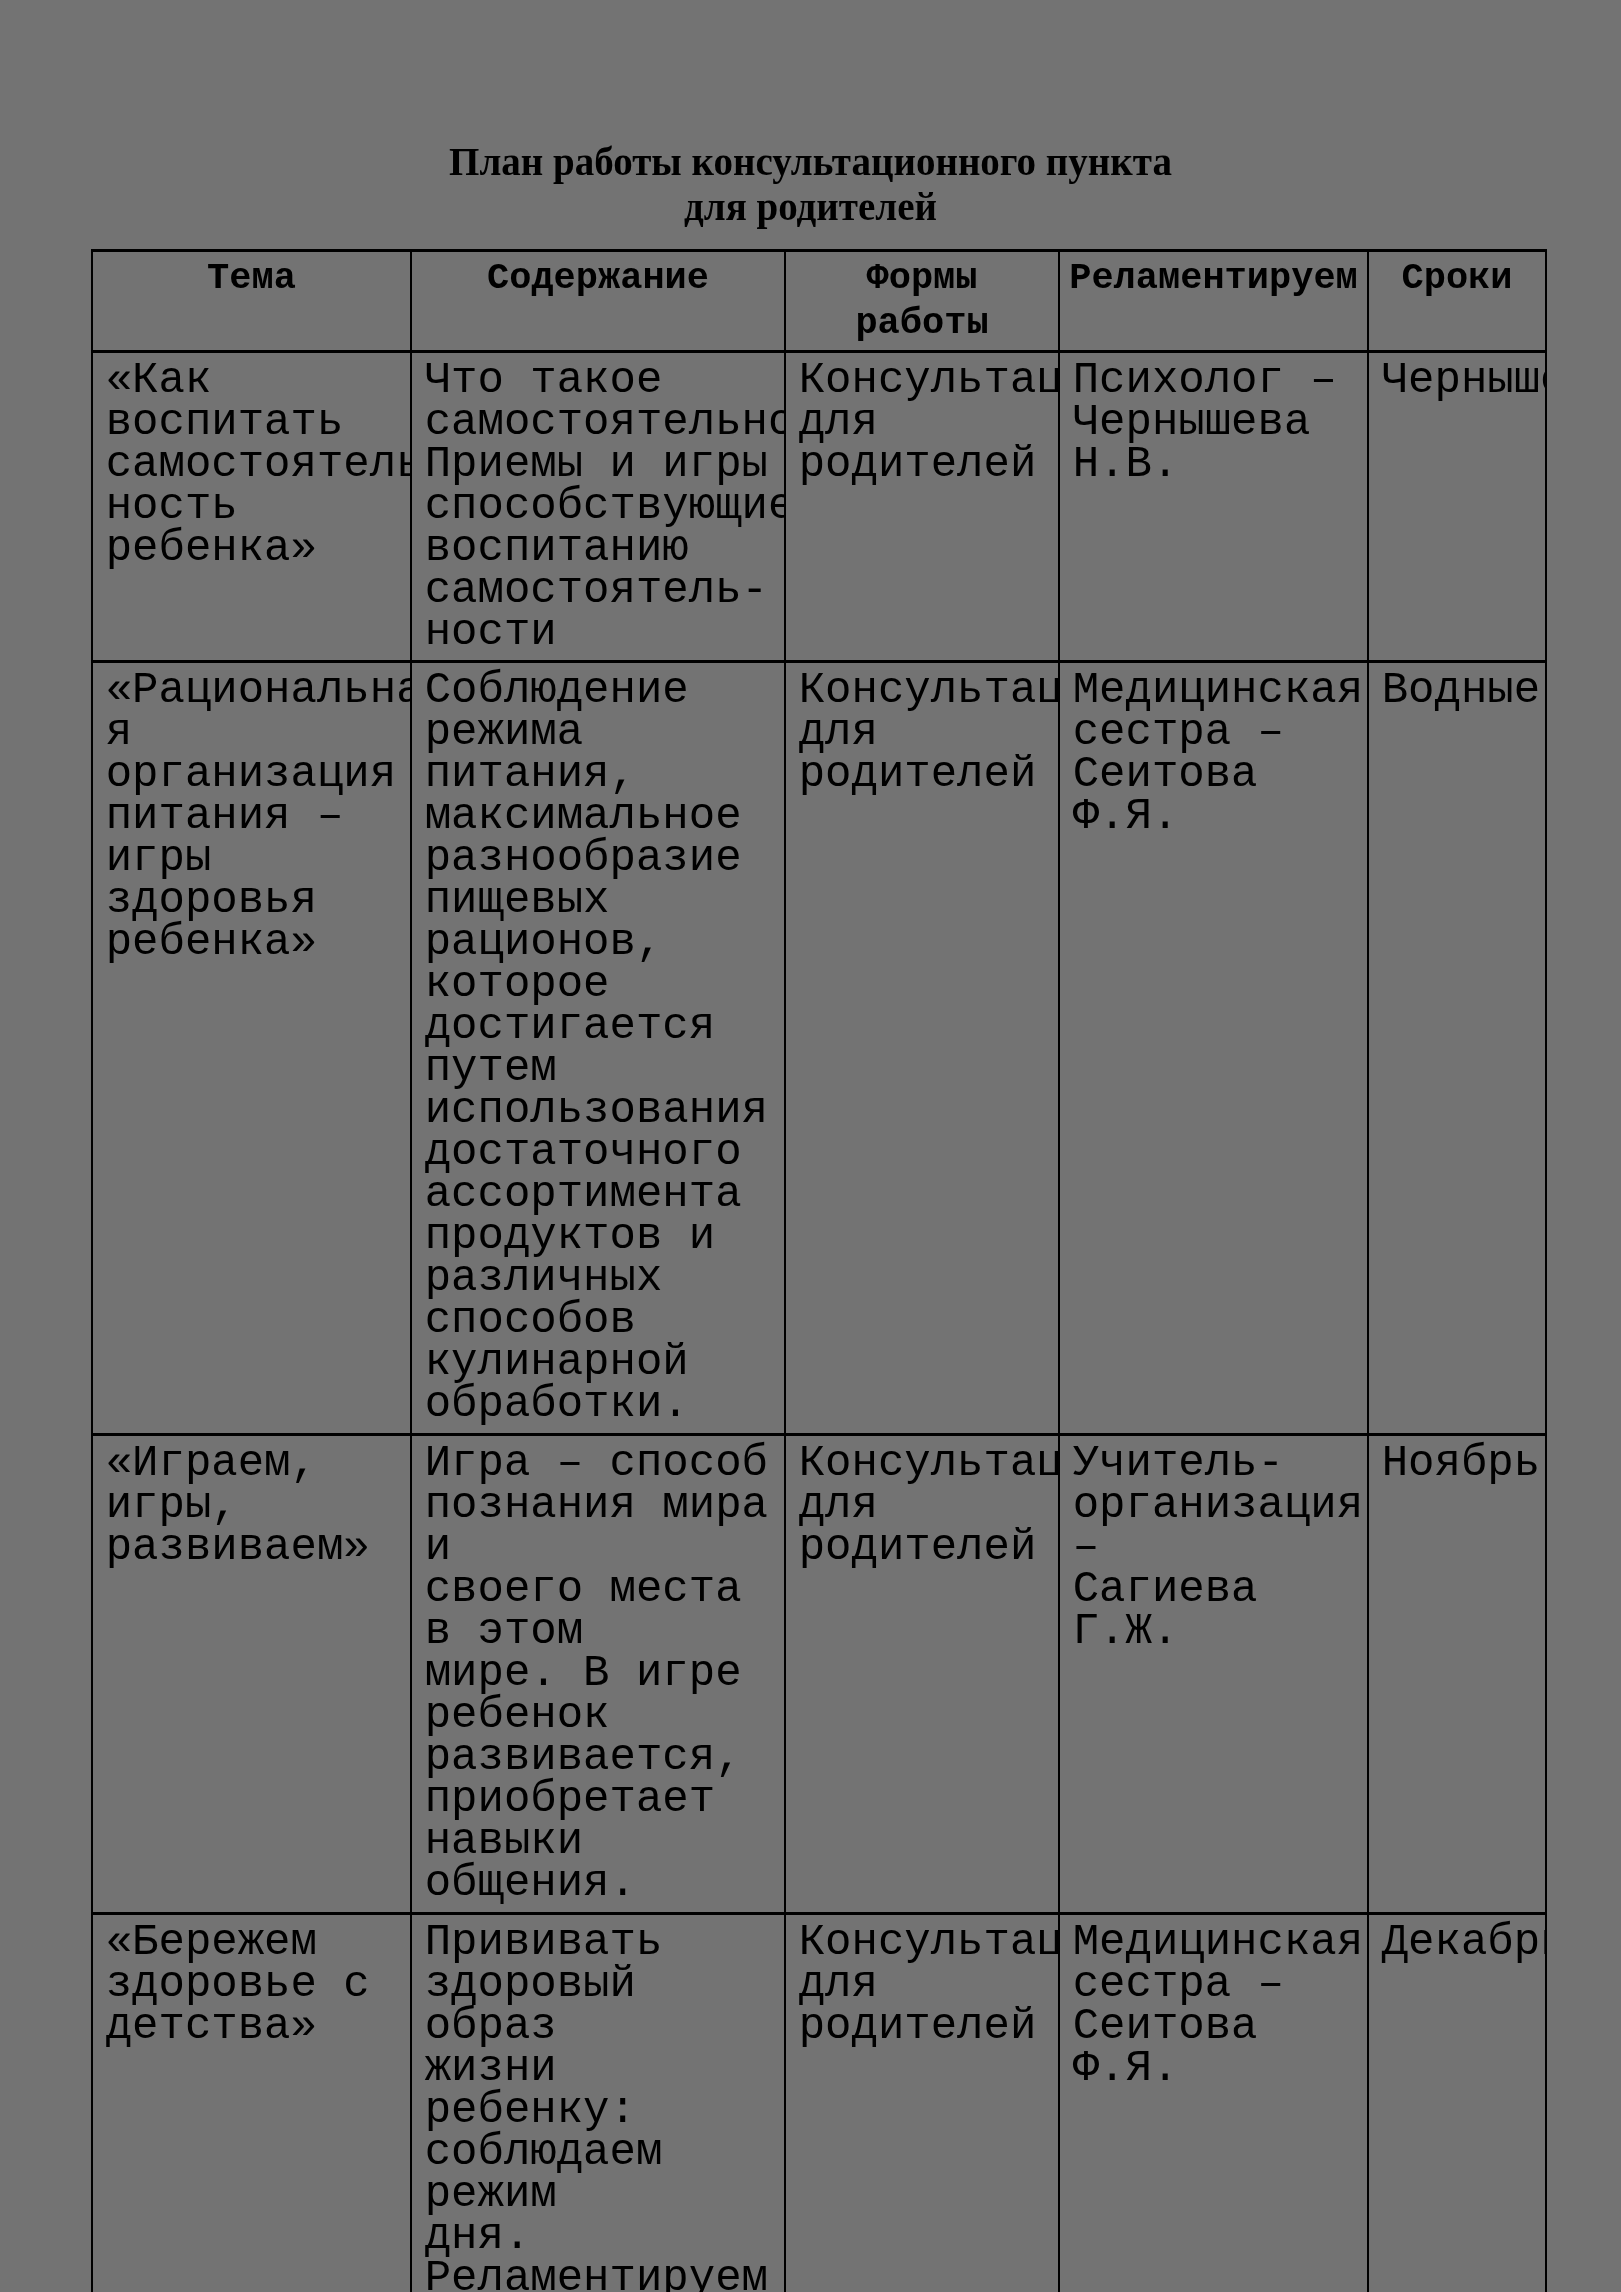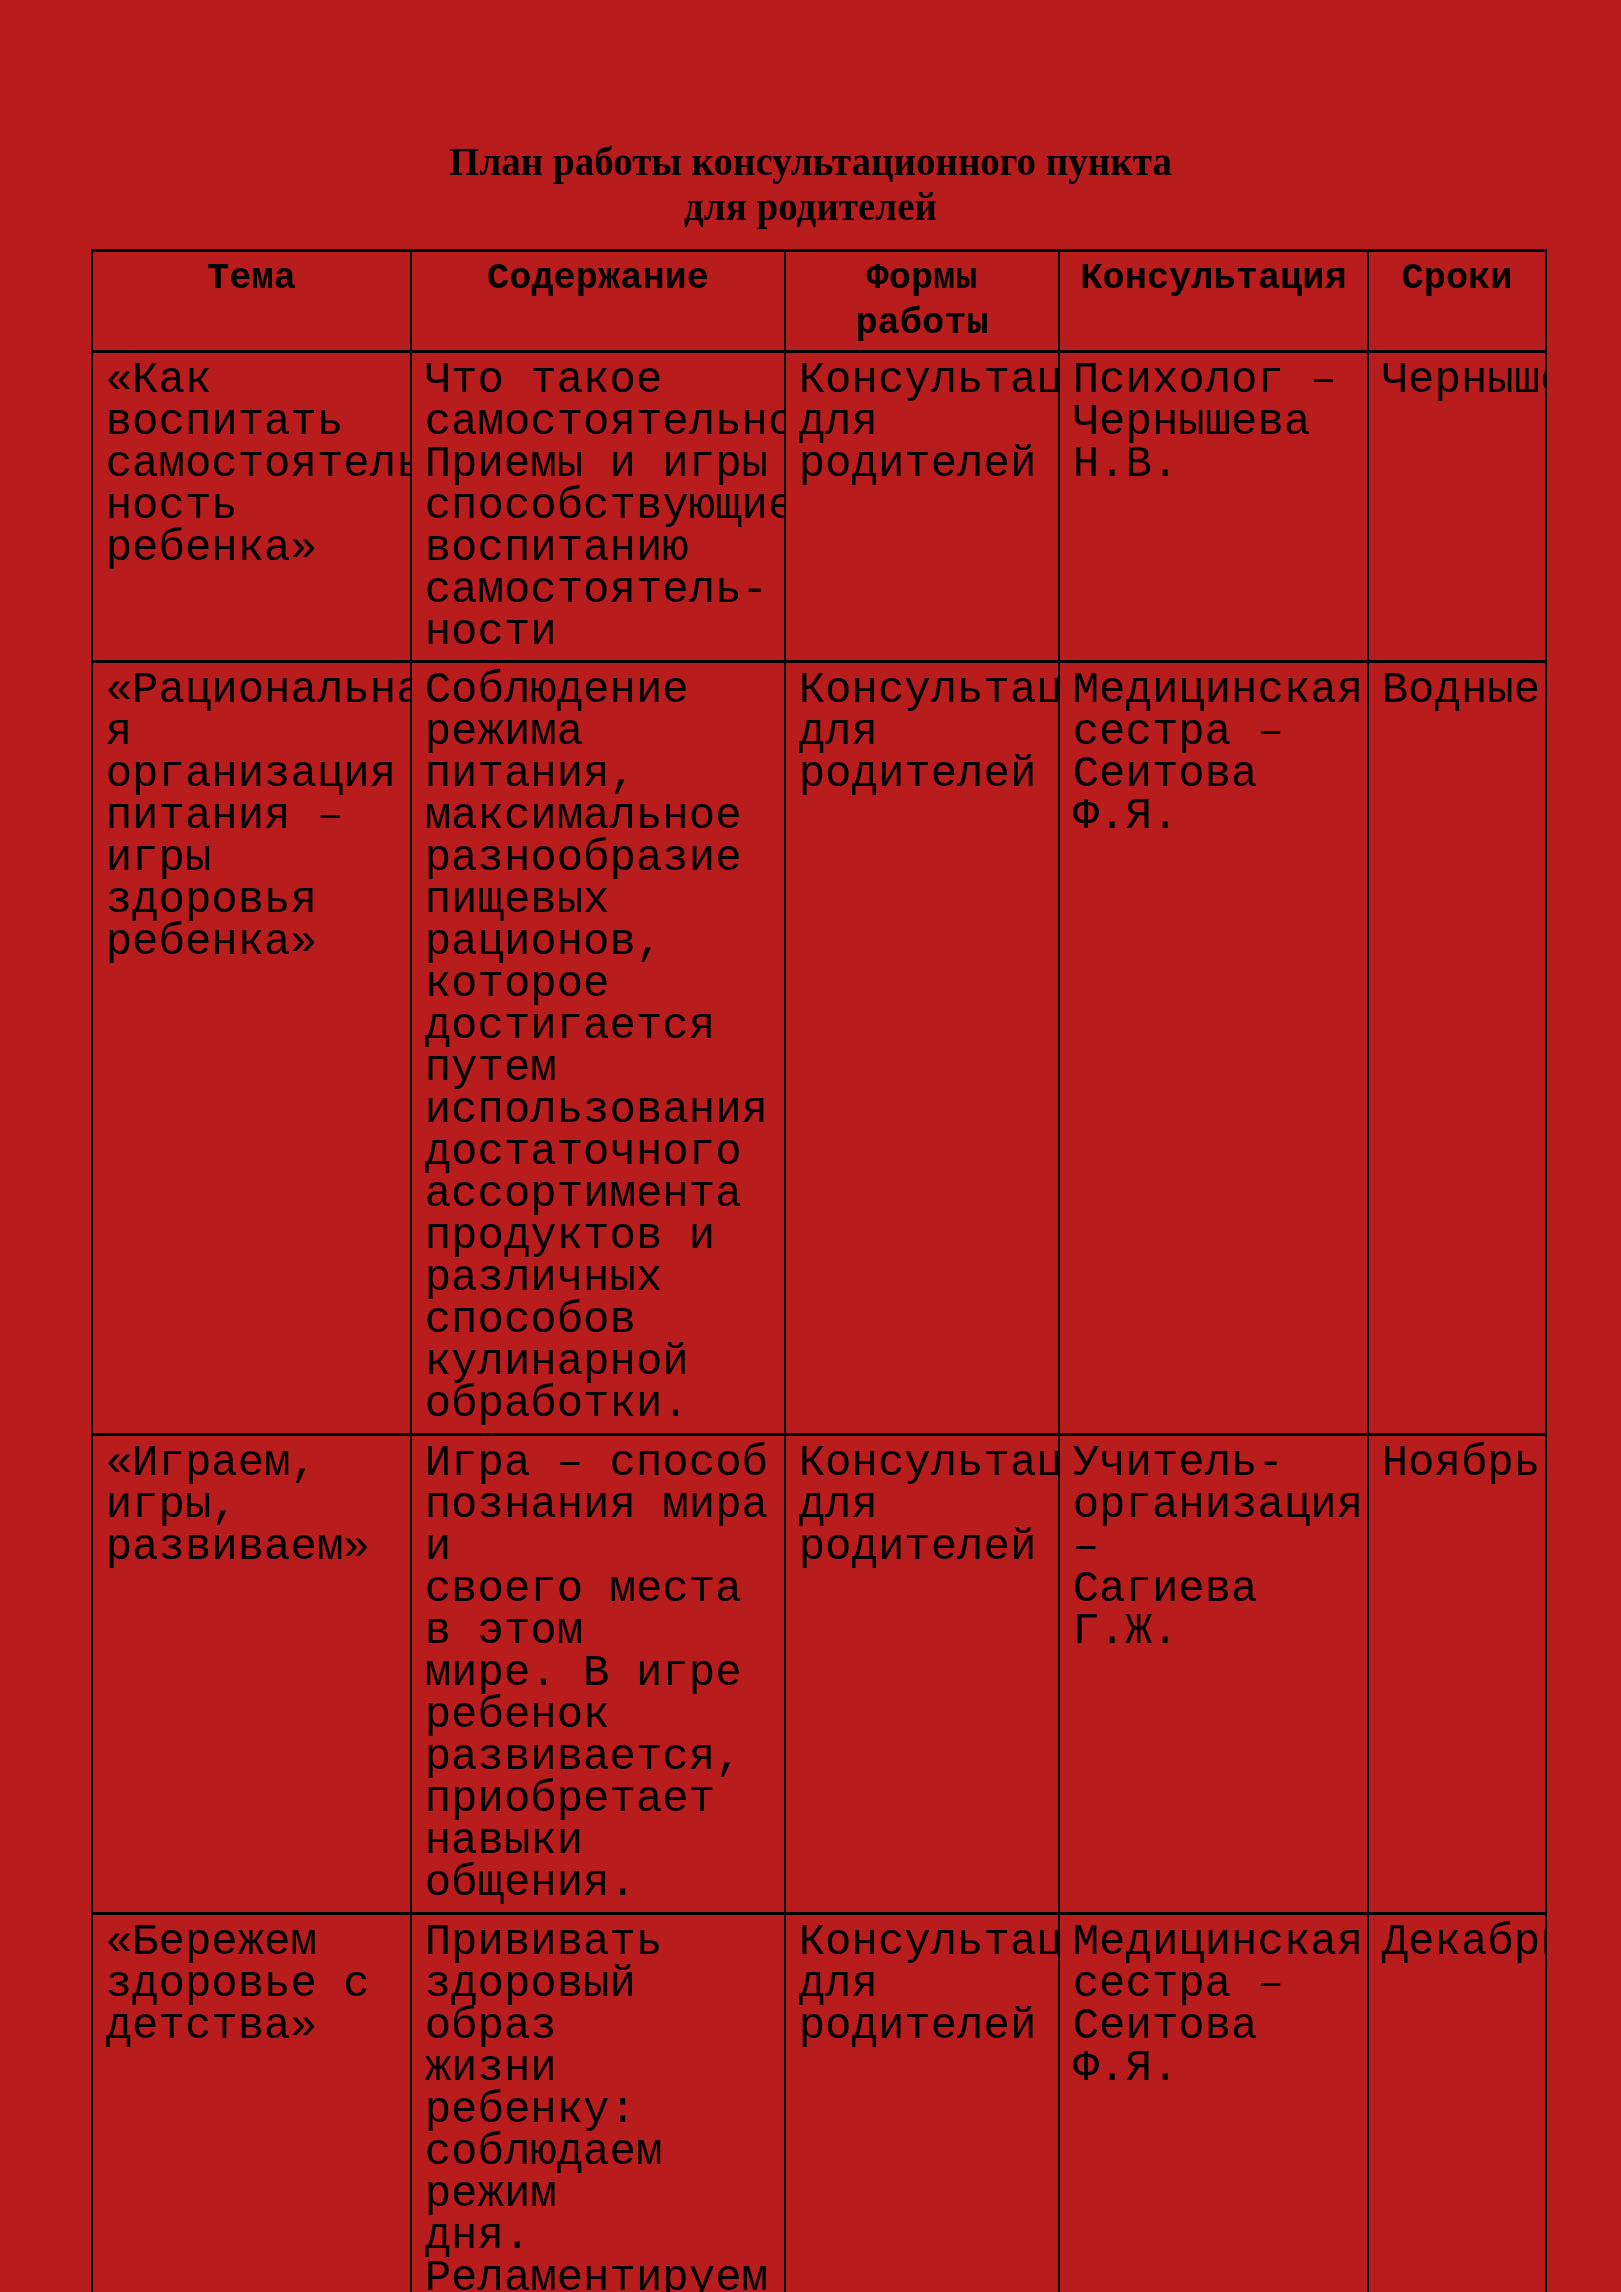--- a/index.html
+++ b/index.html
@@ -11,21 +11,21 @@
     width: 1621px;
     height: 2293px;
     position: relative;
     font-family: "Liberation Serif", "DejaVu Serif", serif;
     color: #000000;
     overflow: hidden;
   }
   .page {
     width: 1621px;
     height: 2293px;
-    background: #b91c1c;
+    background: #737373;
     box-sizing: border-box;
     padding-top: 139px;
   }
   .doc-title {
     margin: 0 auto;
     width: 1455px;
     text-align: center;
     font-weight: bold;
     font-size: 39px;
     line-height: 45px;
@@ -90,21 +90,21 @@
       <col class="c-formy">
       <col class="c-otvet">
       <col class="c-sroki">
     </colgroup>
     <thead>
       <tr class="header-row">
         <th>Тема</th>
         <th>Содержание</th>
         <th>Формы
 работы</th>
-        <th>Консультация</th>
+        <th>Реламентируем</th>
         <th>Сроки</th>
       </tr>
     </thead>
     <tbody>
       <tr class="row-0">
         <td>«Как
 воспитать
 самостоятель-
 ность
 ребенка»</td>

